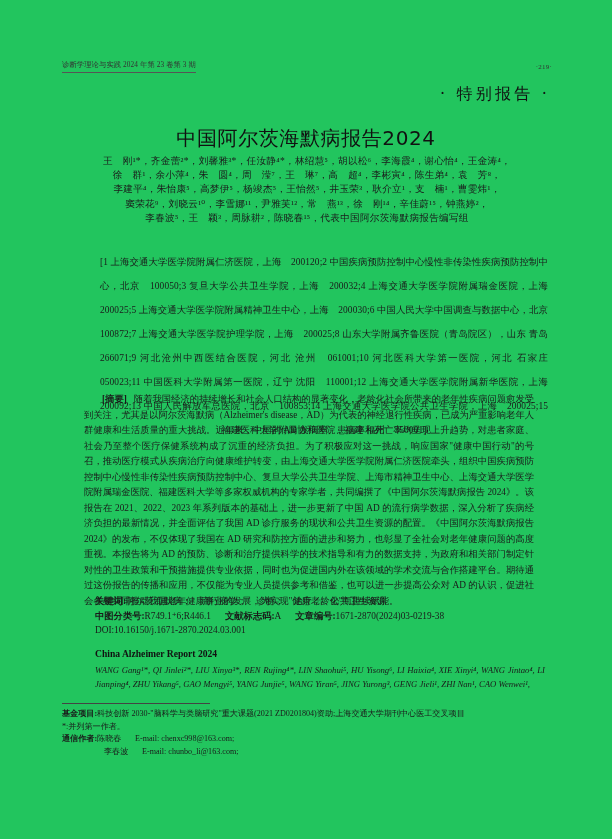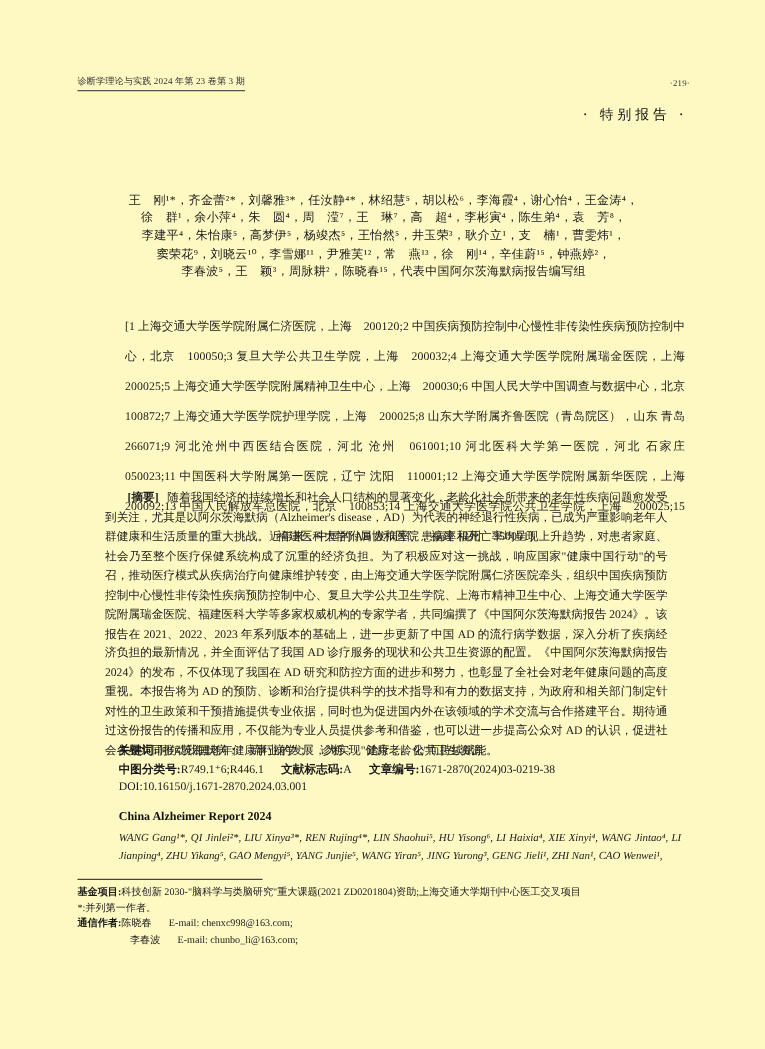--- a/index.html
+++ b/index.html
@@ -13,21 +13,21 @@
     font-family: "Liberation Serif", "DejaVu Serif", serif;
     color: #1a1a1a;
     position: relative;
     overflow: hidden;
   }
   .page {
     position: absolute;
     left: 0; top: 0;
     width: 612px;
     height: 839px;
-    background: #fef9c3;
+    background: #22c55e;
   }
 
   
   .running-head {
     position: absolute;
     left: 62px;
     top: 60px;
     width: 490px;
     display: flex;
     justify-content: space-between;
@@ -46,21 +46,21 @@
     letter-spacing: 0.2px;
     padding-bottom: 1.5px;
     margin-left: 48px;
   }
 
   
   .column-head {
     position: absolute;
     right: 62px;
     top: 84px;
-    font-size: 11px;
+    font-size: 16px;
     letter-spacing: 3.2px;
     color: #111;
     font-family: "DejaVu Serif", "Liberation Serif", serif;
   }
 
   
   .doc-title {
     position: absolute;
     left: 0;
     top: 112px;
@@ -181,20 +181,21 @@
 
 <div class="page">
 
   <div class="running-head">
     <span class="running-head-left">诊断学理论与实践 2024 年第 23 卷第 3 期</span>
     <span class="running-head-right">·219·</span>
   </div>
 
   <div class="column-head">· 特别报告 ·</div>
 
+  <h1 class="doc-title">中国阿尔茨海默病报告2024</h1>
 
   <div class="authors-cn">
     <span class="ln">王　刚¹*，齐金蕾²*，刘馨雅³*，任汝静⁴*，林绍慧⁵，胡以松⁶，李海霞⁴，谢心怡⁴，王金涛⁴，</span>
     <span class="ln">徐　群¹，余小萍⁴，朱　圆⁴，周　滢⁷，王　琳⁷，高　超⁴，李彬寅⁴，陈生弟⁴，袁　芳⁸，</span>
     <span class="ln">李建平⁴，朱怡康⁵，高梦伊⁵，杨竣杰⁵，王怡然⁵，井玉荣³，耿介立¹，支　楠¹，曹雯炜¹，</span>
     <span class="ln">窦荣花⁹，刘晓云¹⁰，李雪娜¹¹，尹雅芙¹²，常　燕¹³，徐　刚¹⁴，辛佳蔚¹⁵，钟燕婷²，</span>
     <span class="ln">李春波⁵，王　颖³，周脉耕²，陈晓春¹⁵，代表中国阿尔茨海默病报告编写组</span>
   </div>
 
   <div class="affil">[1 上海交通大学医学院附属仁济医院，上海　200120;2 中国疾病预防控制中心慢性非传染性疾病预防控制中心，北京　100050;3 复旦大学公共卫生学院，上海　200032;4 上海交通大学医学院附属瑞金医院，上海　200025;5 上海交通大学医学院附属精神卫生中心，上海　200030;6 中国人民大学中国调查与数据中心，北京　100872;7 上海交通大学医学院护理学院，上海　200025;8 山东大学附属齐鲁医院（青岛院区），山东 青岛　266071;9 河北沧州中西医结合医院，河北 沧州　061001;10 河北医科大学第一医院，河北 石家庄　050023;11 中国医科大学附属第一医院，辽宁 沈阳　110001;12 上海交通大学医学院附属新华医院，上海　200092;13 中国人民解放军总医院，北京　100853;14 上海交通大学医学院公共卫生学院，上海　200025;15 福建医科大学附属协和医院，福建 福州　350001]</div>

